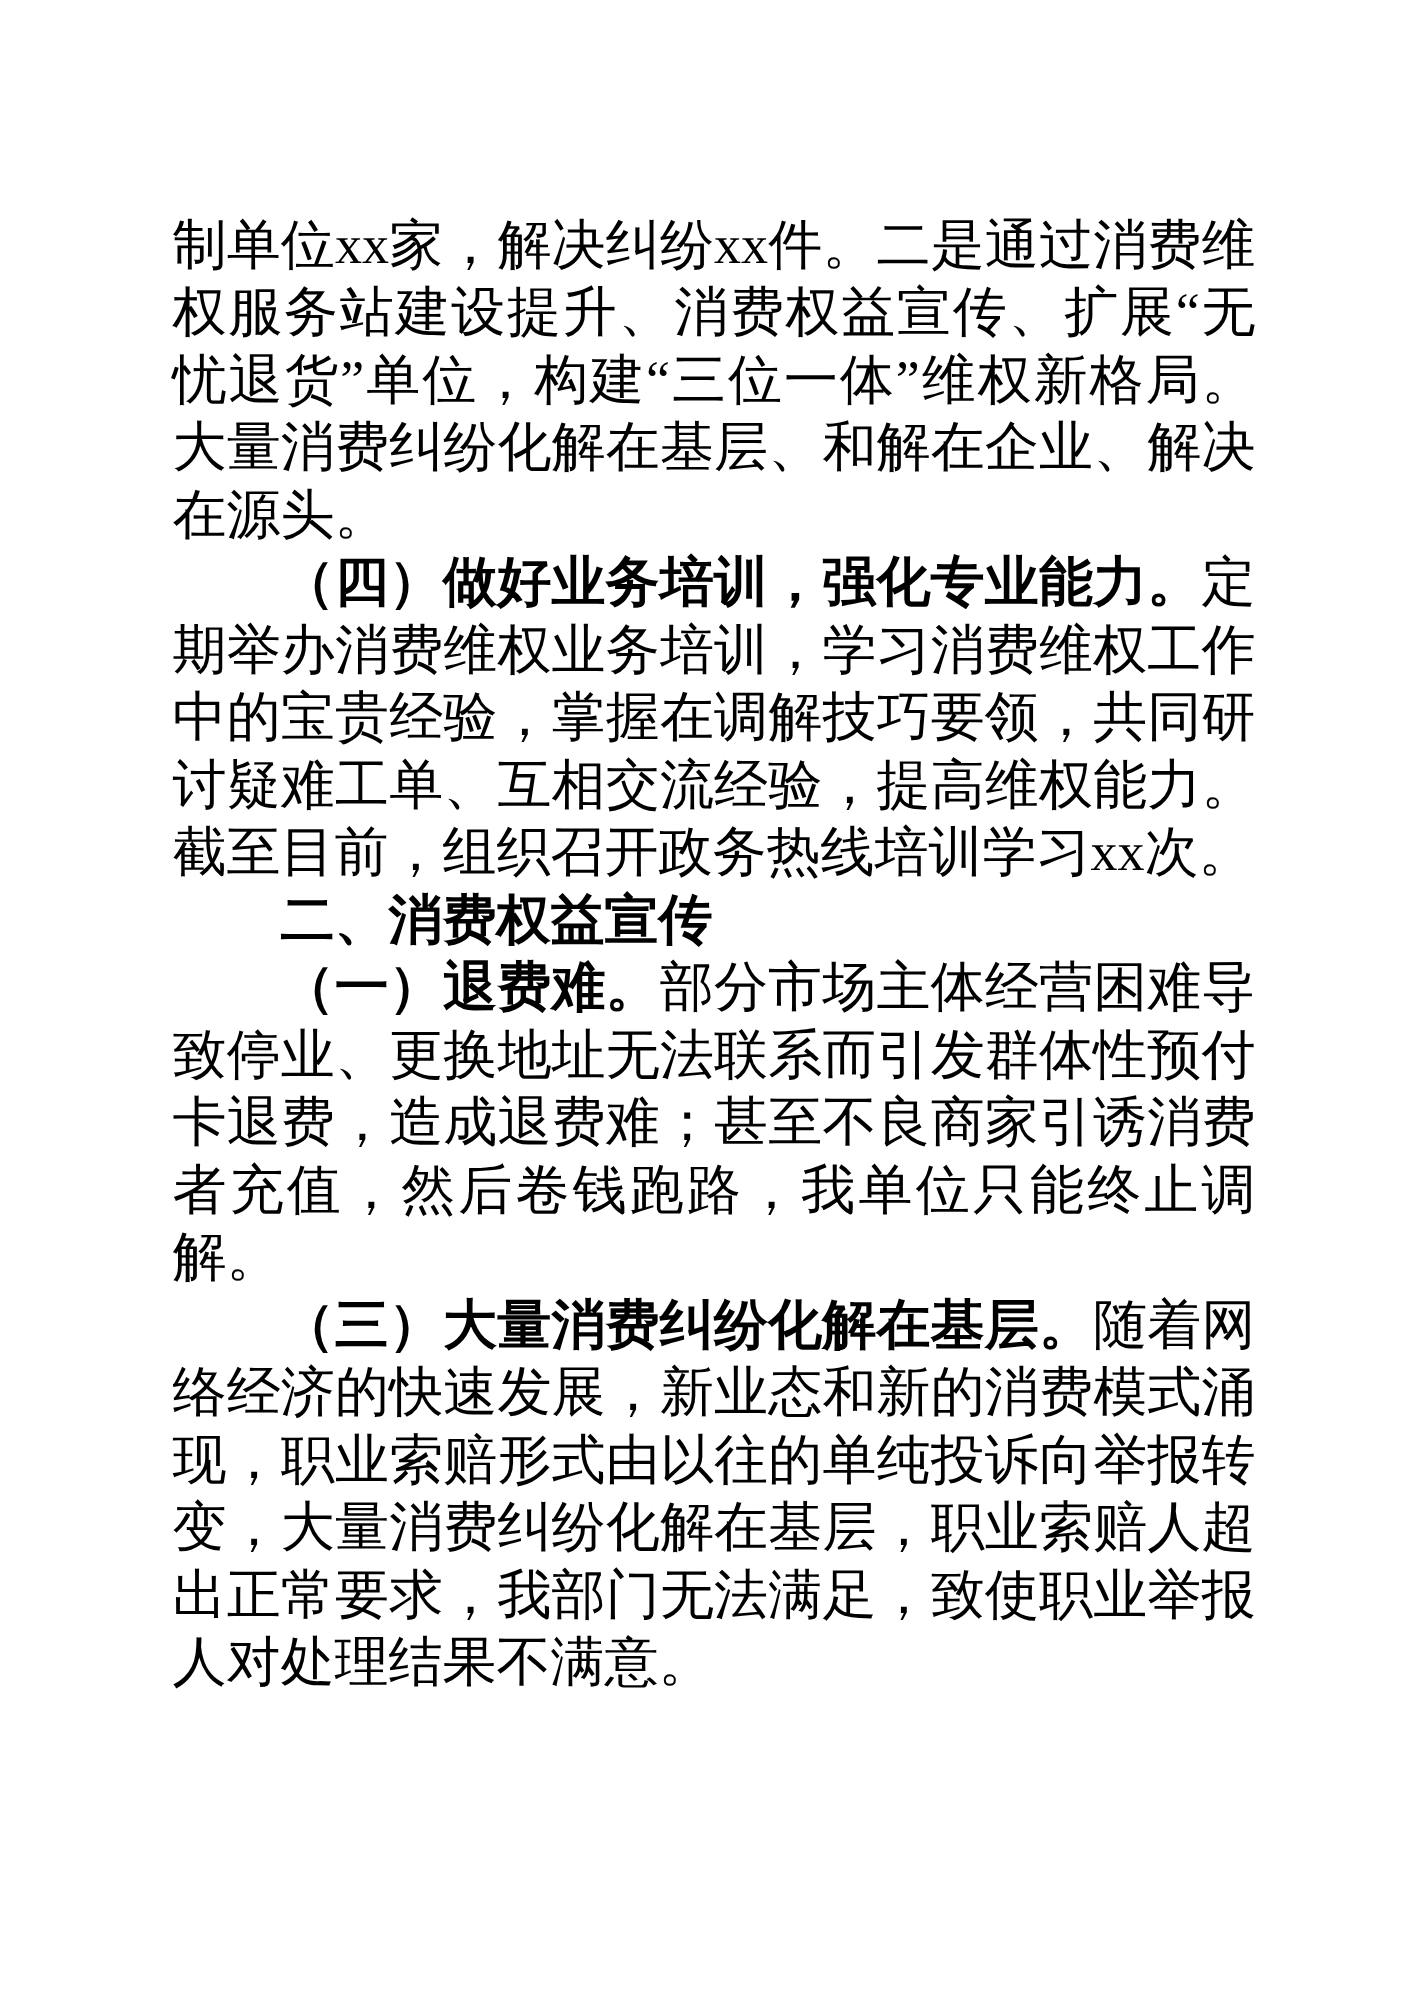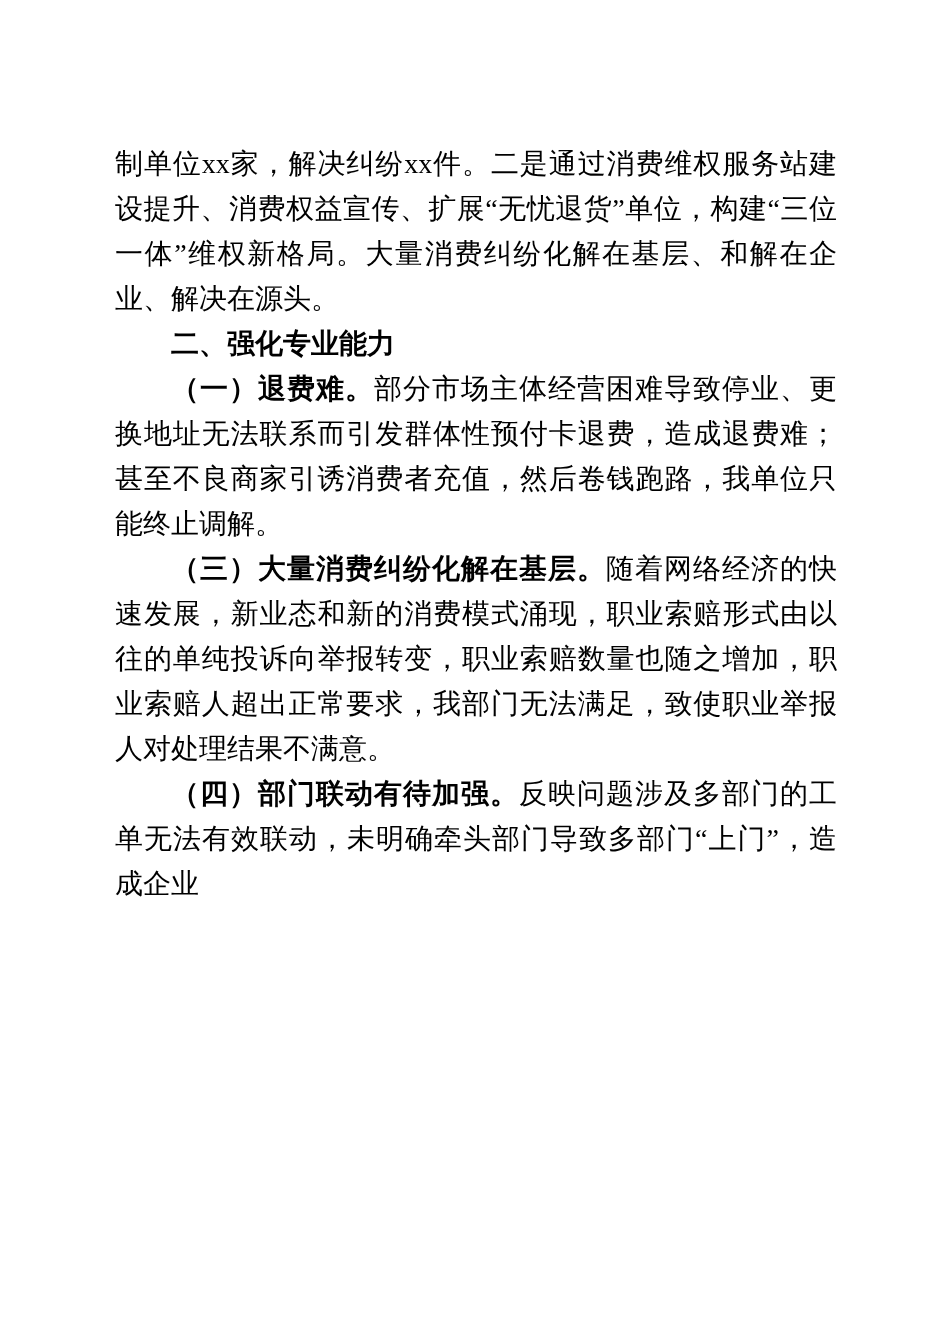--- a/index.html
+++ b/index.html
@@ -9,21 +9,21 @@
   }
   .page {
     position: relative;
     width: 950px;
     height: 1344px;
     box-sizing: border-box;
     background: #ffffff;
     padding: 141px 113px 0 115px;
     overflow: hidden;
     font-family: "Liberation Serif", "DejaVu Serif", serif;
-    font-size: 28px;
+    font-size: 36px;
     line-height: 45px;
     color: #000000;
   }
   .para {
     margin: 0;
     padding: 0;
     text-align: justify;
     text-justify: inter-ideograph;
     text-indent: 2em;
     word-break: break-all;
@@ -38,23 +38,23 @@
     font-weight: bold;
   }
 </style>
 </head>
 <body>
 
 <div class="page">
 
   <p class="para continuation"><span class="body">制单位xx家，解决纠纷xx件。二是通过消费维权服务站建设提升、消费权益宣传、扩展“无忧退货”单位，构建“三位一体”维权新格局。大量消费纠纷化解在基层、和解在企业、解决在源头。</span></p>
 
+  <p class="para"><span class="lead">（四）做好业务培训，强化专业能力。</span><span class="body">定期举办消费维权业务培训，学习消费维权工作中的宝贵经验，掌握在调解技巧要领，共同研讨疑难工单、互相交流经验，提高维权能力。截至目前，组织召开政务热线培训学习xx次。</span></p>
 
-  <p class="para heading">二、强化专业能力</p>
+  <p class="para heading">二、消费权益宣传</p>
 
   <p class="para"><span class="lead">（一）退费难。</span><span class="body">部分市场主体经营困难导致停业、更换地址无法联系而引发群体性预付卡退费，造成退费难；甚至不良商家引诱消费者充值，然后卷钱跑路，我单位只能终止调解。</span></p>
 
 
-  <p class="para"><span class="lead">（三）大量消费纠纷化解在基层。</span><span class="body">随着网络经济的快速发展，新业态和新的消费模式涌现，职业索赔形式由以往的单纯投诉向举报转变，职业索赔数量也随之增加，职业索赔人超出正常要求，我部门无法满足，致使职业举报人对处理结果不满意。</span></p>
+  <p class="para"><span class="lead">（三）大量消费纠纷化解在基层。</span><span class="body">随着网络经济的快速发展，新业态和新的消费模式涌现，职业索赔形式由以往的单纯投诉向举报转变，大量消费纠纷化解在基层，职业索赔人超出正常要求，我部门无法满足，致使职业举报人对处理结果不满意。</span></p>
 
-  <p class="para"><span class="lead">（四）部门联动有待加强。</span><span class="body">反映问题涉及多部门的工单无法有效联动，未明确牵头部门导致多部门“上门”，造成企业</span></p>
 
 </div>
 
 </body></html>

